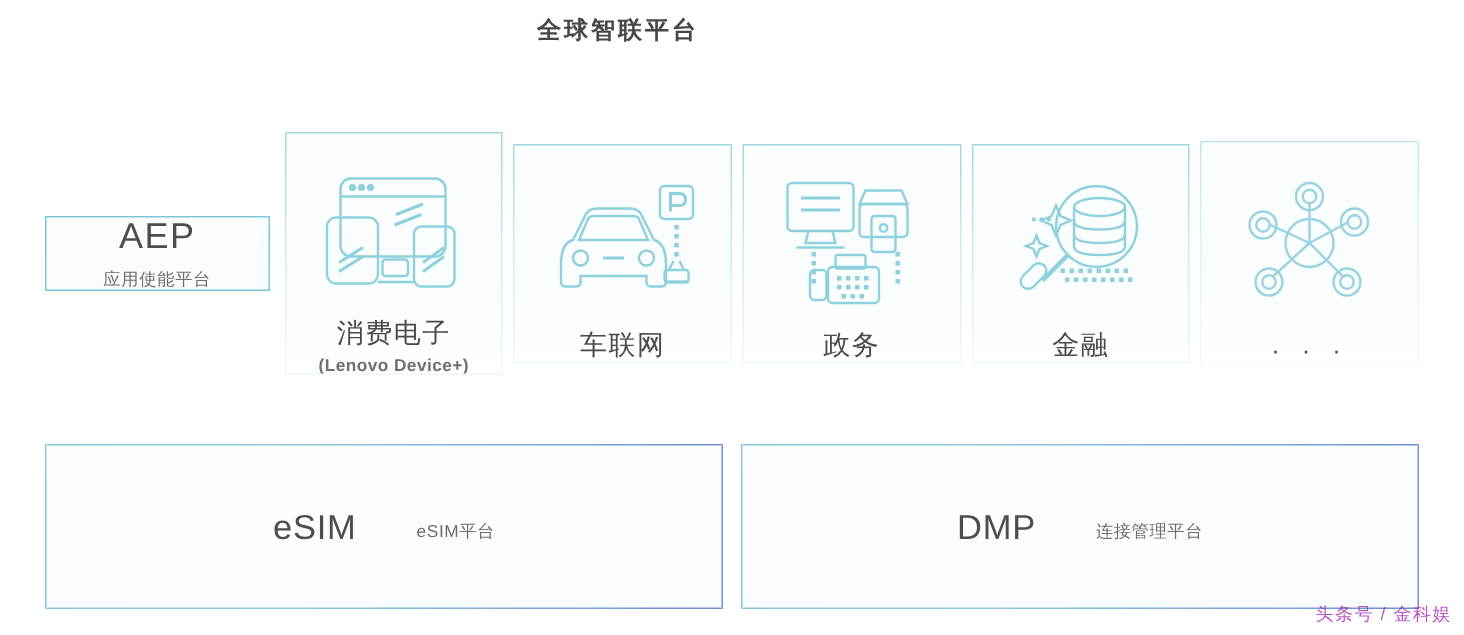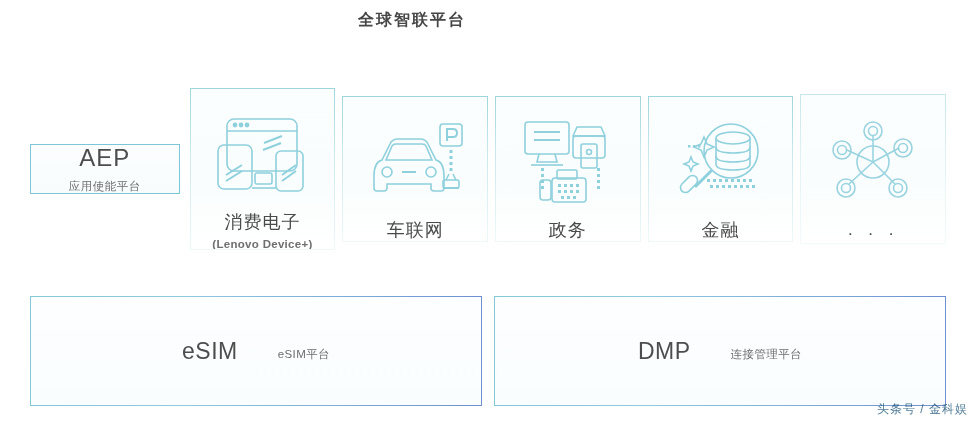--- a/index.html
+++ b/index.html
@@ -133,21 +133,21 @@
   }
   .bcard-sub{
     font-size:11.5px;color:#6d6d6d;margin-top:6px;letter-spacing:.4px;
     position:relative;
     margin-left:40px;
   }
 
   
   .watermark{
     position:absolute;right:8px;bottom:5px;
-    font-size:12px;color:#0c4a6e;
+    font-size:12px;color:#a21caf;
     opacity:.75;
     letter-spacing:1px;
     filter:blur(.2px);
   }
 </style>
 </head>
 <body>
 
 <div class="page">
 

